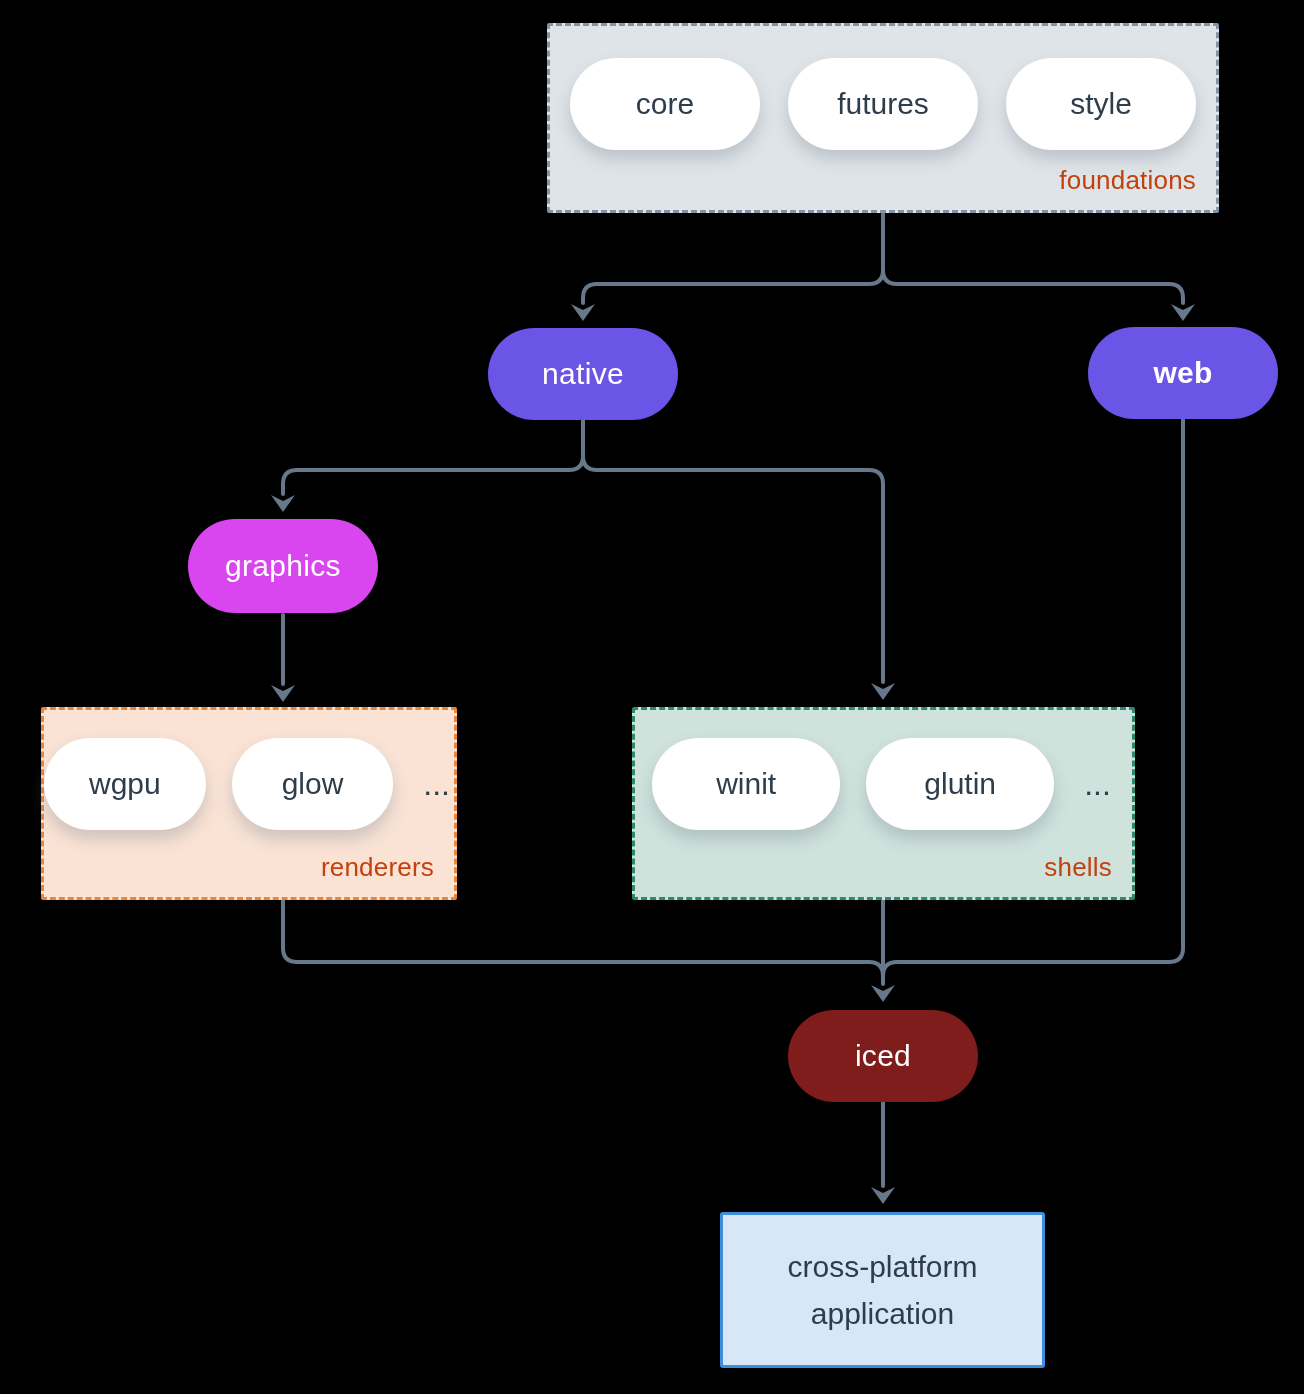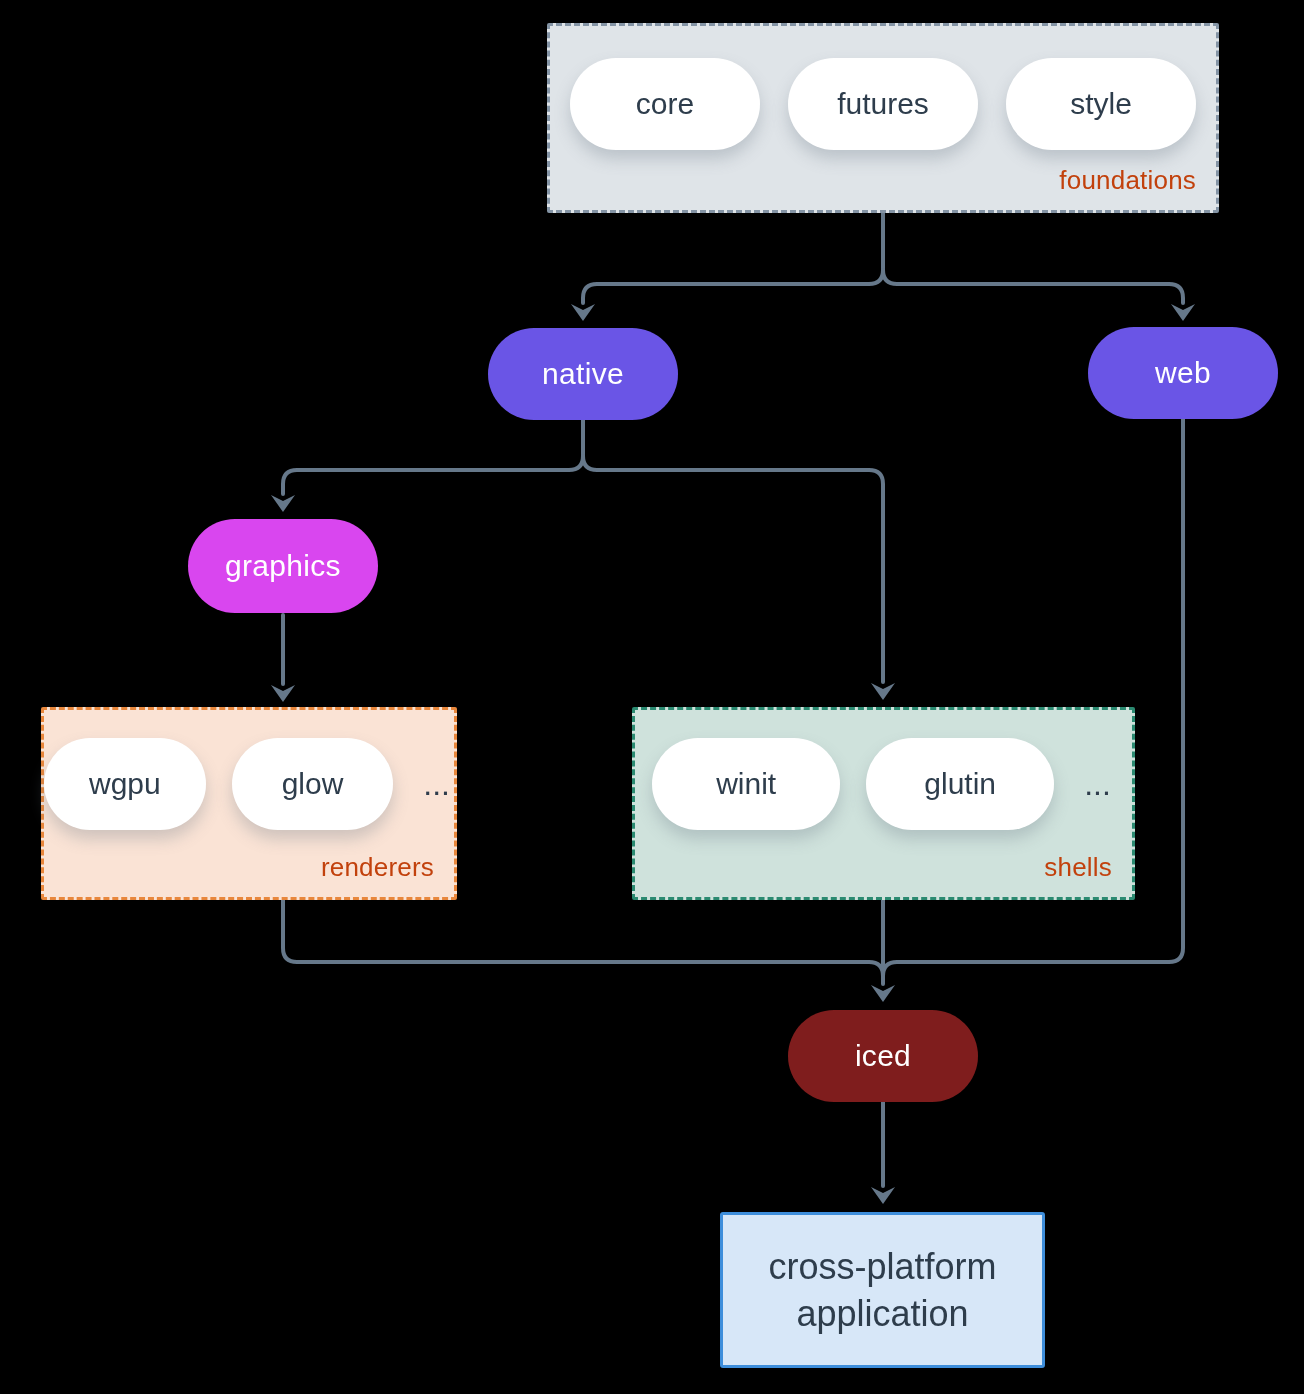--- a/index.html
+++ b/index.html
@@ -84,21 +84,21 @@
     width: 325px;
     height: 156px;
     box-sizing: border-box;
     background: #d7e7f8;
     border: 3px solid #3e8edb;
     border-radius: 3px;
     display: flex;
     flex-direction: column;
     align-items: center;
     justify-content: center;
-    font-size: 36px;
+    font-size: 30px;
     line-height: 47px;
     color: #2e3d4c;
   }
   
   .foundations { left: 547px; top: 23px;  width: 672px; height: 190px; padding-left: 48px; }
   .renderers   { left: 41px;  top: 707px; width: 416px; height: 193px; }
   .shells      { left: 632px; top: 707px; width: 503px; height: 193px; }
   .foundations .pill-row { top: 32px; gap: 28px; }
   .foundations .white-pill { width: 190px; }
   .renderers .pill-row, .shells .pill-row { top: 28px; gap: 26px; }
@@ -150,21 +150,21 @@
       <div class="white-pill">
         <span>style</span>
       </div>
     </div>
     <div class="group-label">foundations</div>
   </div>
 
   <div class="node-pill node-native" style="left:488px; top:328px;">
     <span>native</span>
   </div>
-  <div class="node-pill node-web" style="left:1088px; top:327px;">
+  <div class="node-pill node-web" style="left:1088px; top:327px;font-weight:bold;">
     <span>web</span>
   </div>
 
   <div class="node-pill node-graphics" style="left:188px; top:519px; height:94px; border-radius:47px;">
     <span>graphics</span>
   </div>
 
   <div class="group-box renderers">
     <div class="pill-row">
       <div class="white-pill">

